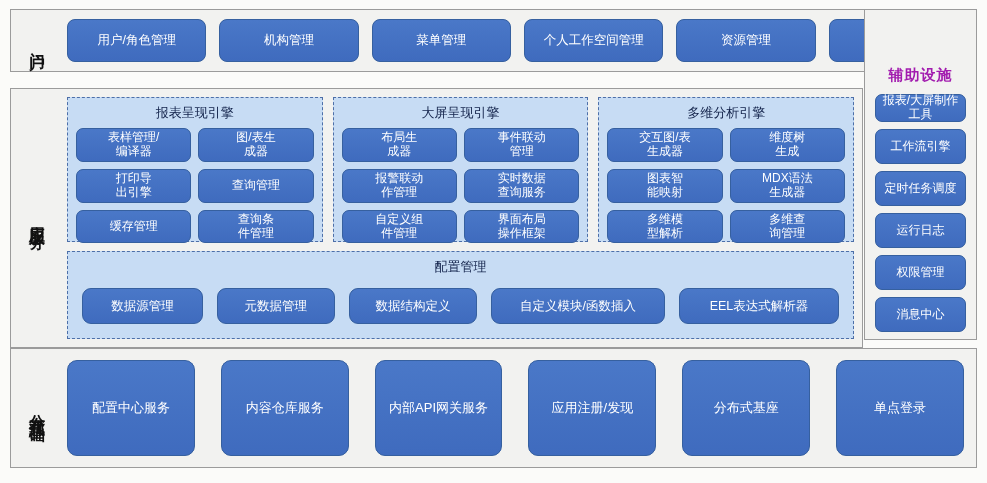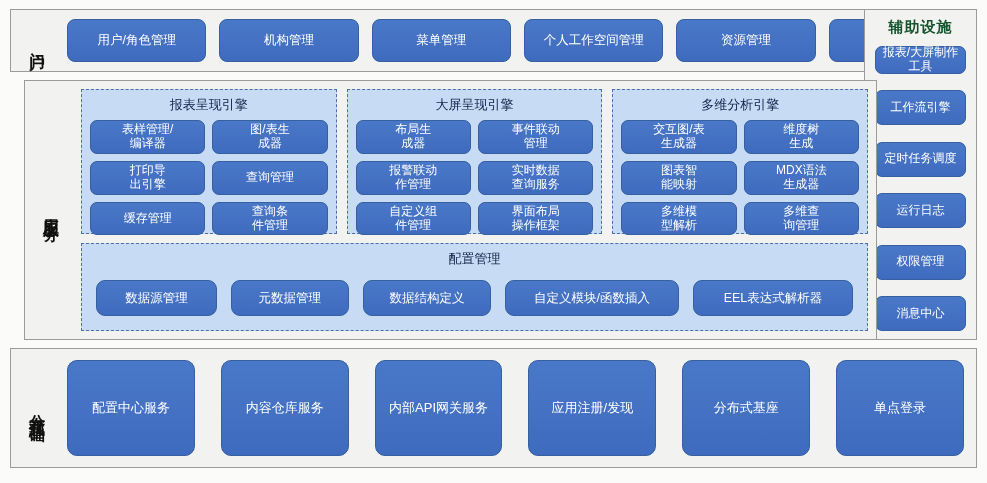--- a/index.html
+++ b/index.html
@@ -105,23 +105,24 @@
     border: 1px solid #9b9b9b;
     box-sizing: border-box;
     padding: 8px 10px 8px 10px;
     display: flex;
     flex-direction: column;
   }
   .aux-title {
     text-align: center;
     font-weight: bold;
     font-size: 15px;
-    color: #14532d;
+    color: #a21caf;
     letter-spacing: 1px;
     margin-bottom: 9px;
+    margin-top: 48px;
   }
   .aux-list {
     flex: 1 1 auto;
     display: flex;
     flex-direction: column;
     justify-content: space-between;
     gap: 7px;
   }
   .aux-list .btn {
     height: 35px;
@@ -129,25 +130,24 @@
     font-size: 12px;
   }
   .aux-list .btn.tall {
     height: 28px;
   }
 
   
   .app-box {
     position: absolute;
     left: 10px;
-    top: 80px;
+    top: 88px;
     width: 853px;
     height: 260px;
     box-sizing: border-box;
-    margin-left: 14px;
   }
   .app-inner {
     position: absolute;
     left: 56px;
     right: 8px;
     top: 8px;
     bottom: 8px;
     display: flex;
     flex-direction: column;
     gap: 9px;

